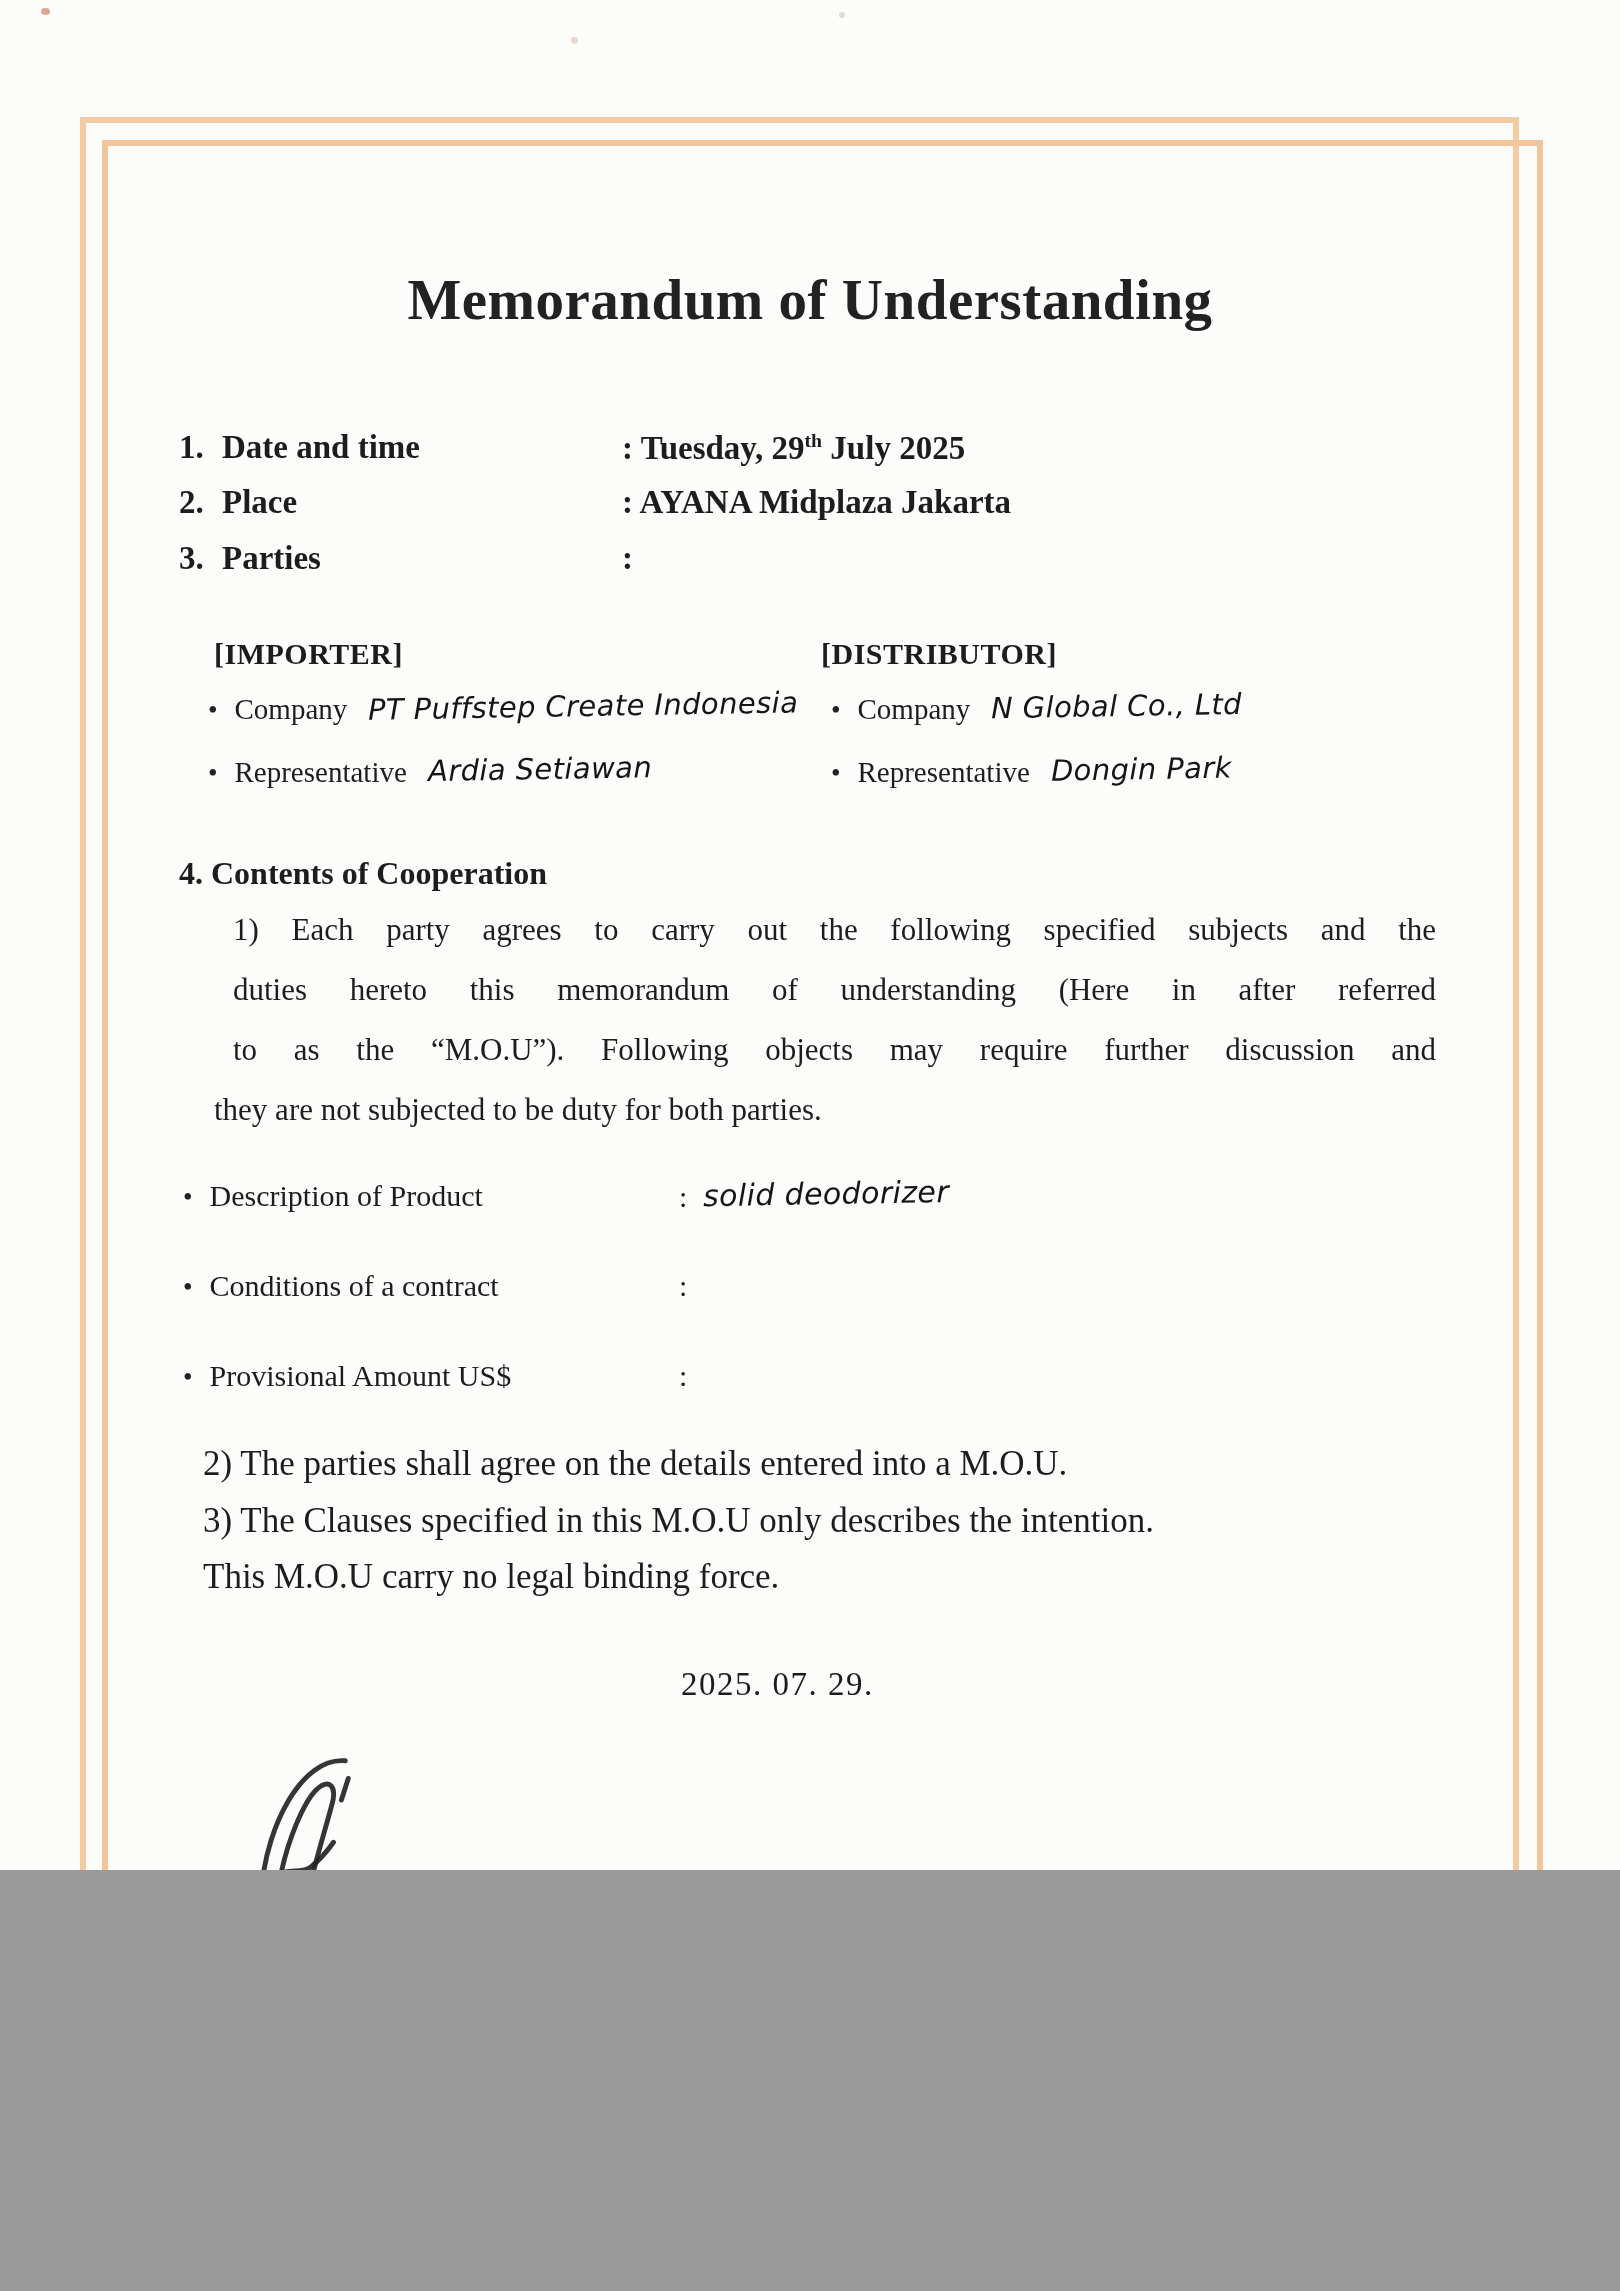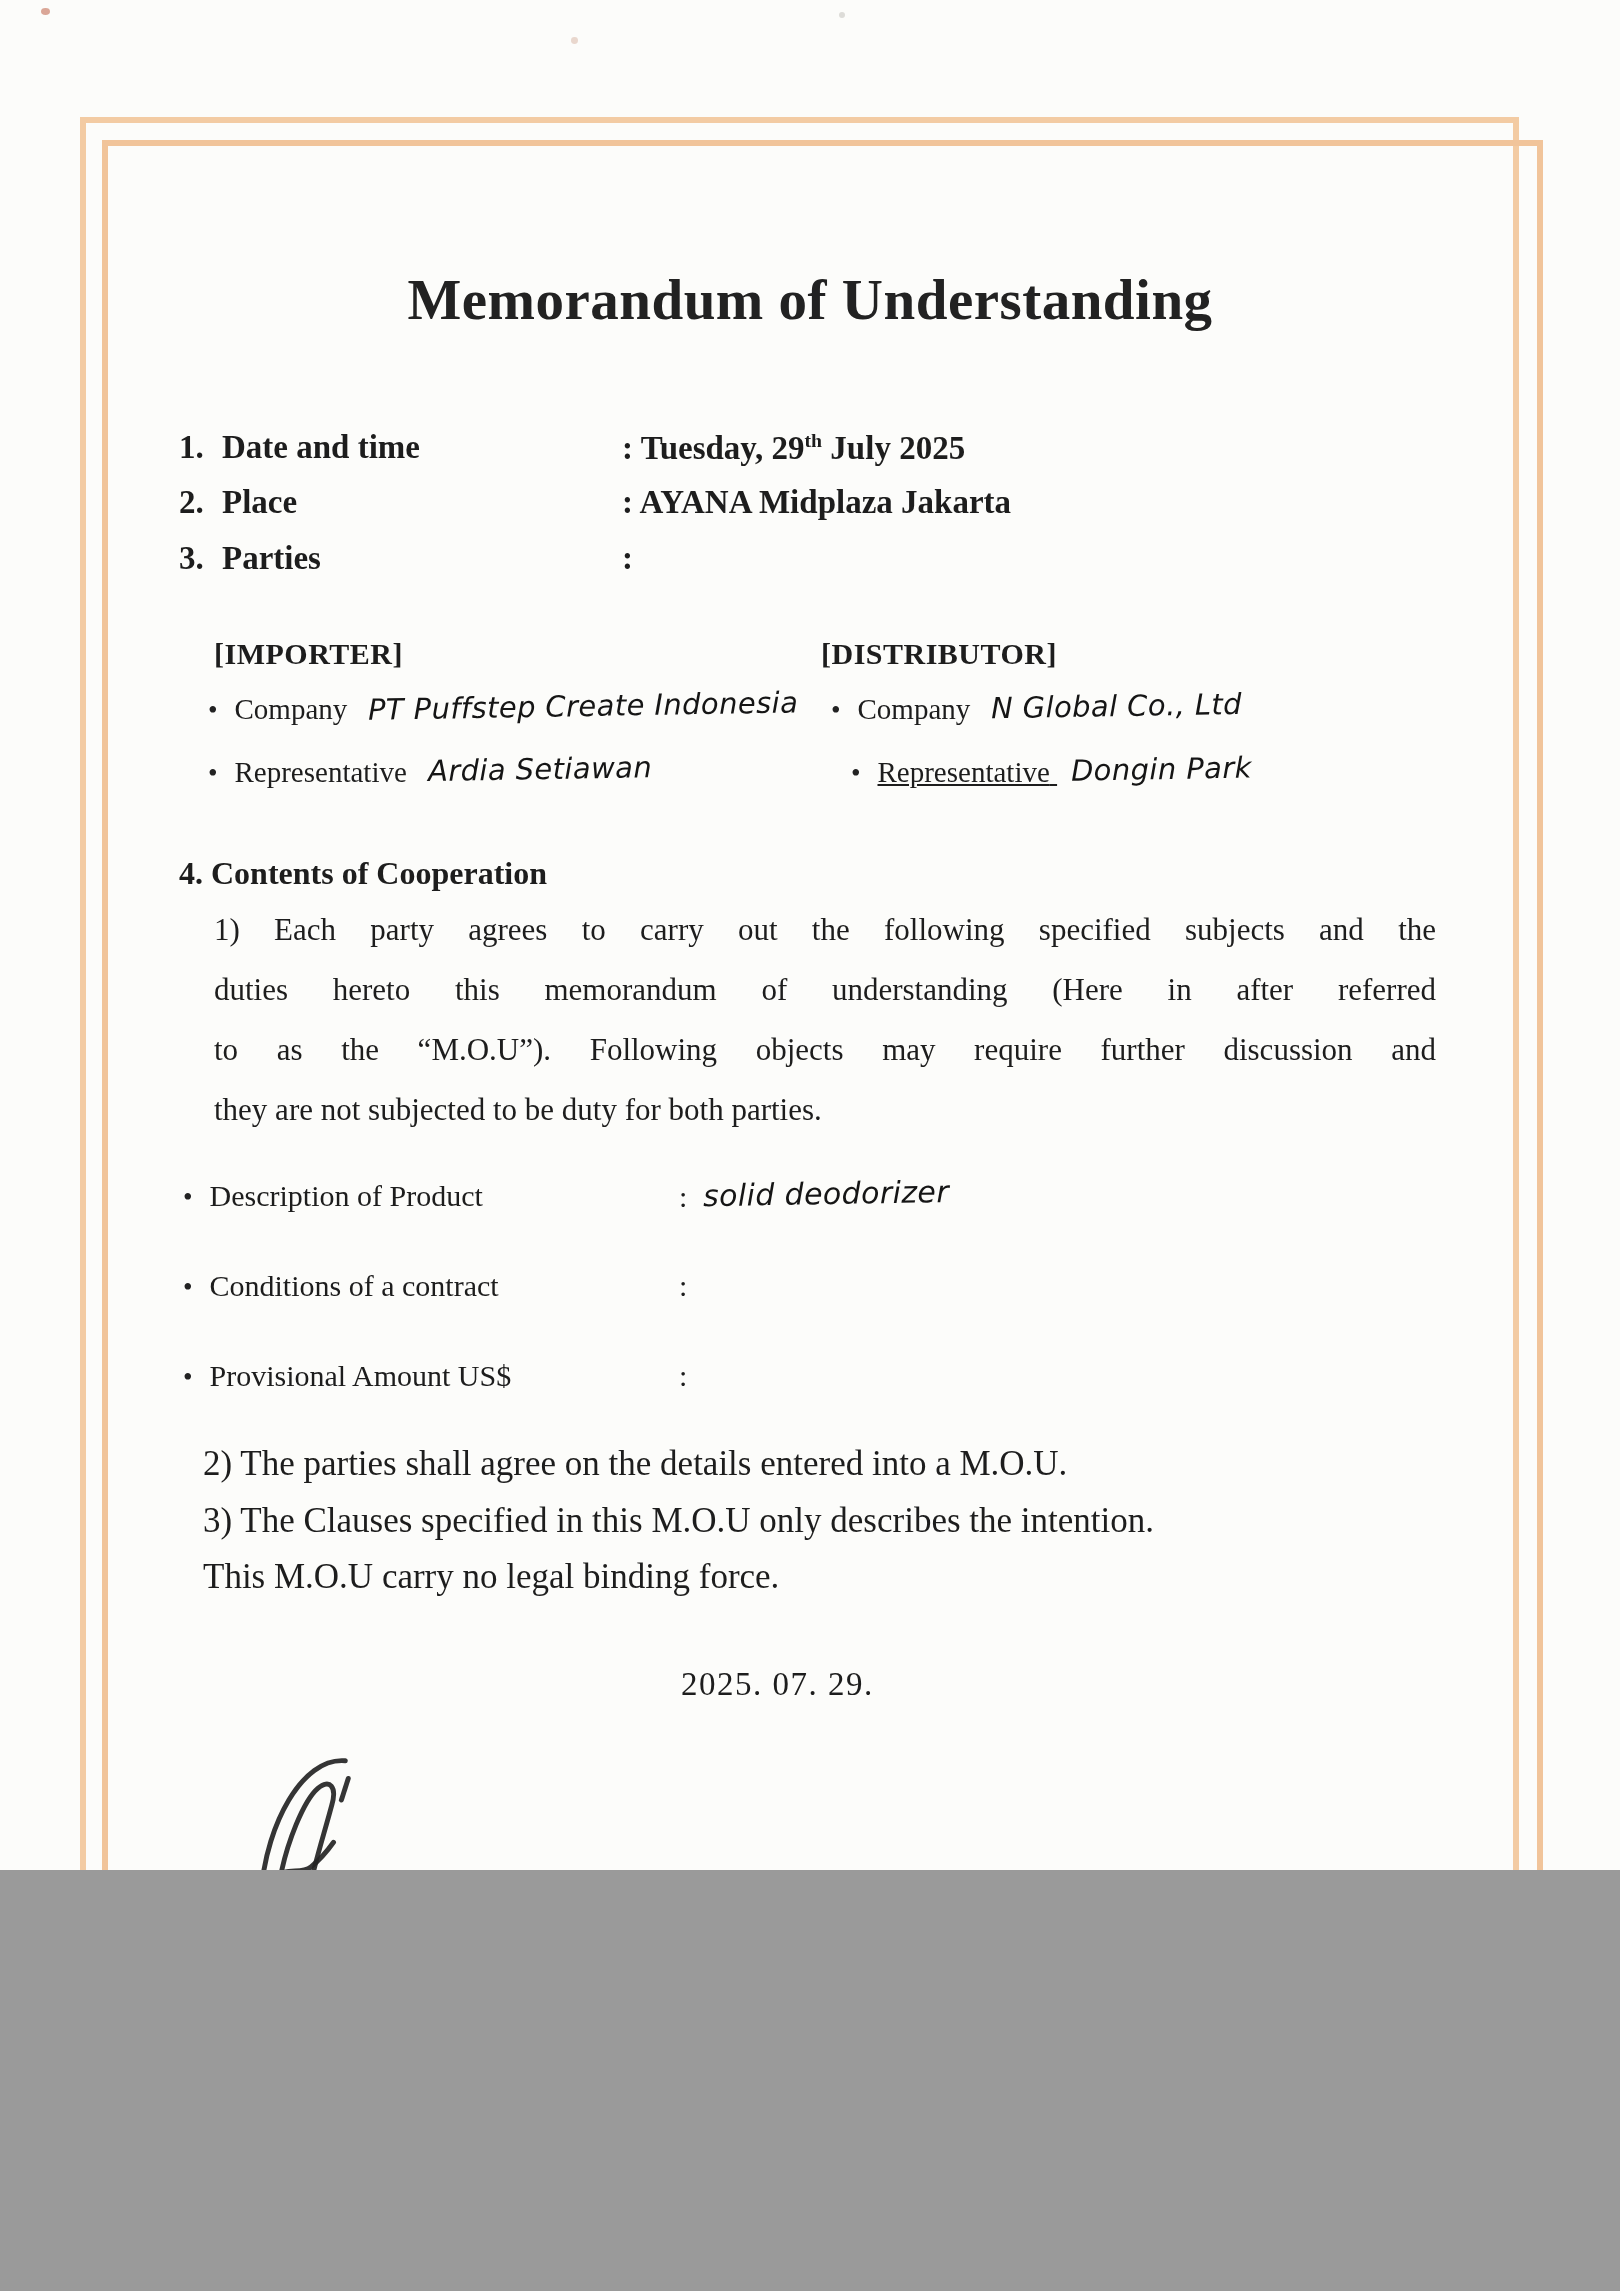--- a/index.html
+++ b/index.html
@@ -28,21 +28,21 @@
   .bullet{display:inline-block;width:26.5px;font-size:27.4px;color:#222;}
   .hand{
     font-family:"DejaVu Sans",sans-serif;font-style:italic;font-weight:500;
     font-size:29px;letter-spacing:0.4px;display:inline-block;color:#151515;
     transform:rotate(-1deg) translateY(-2.9px);margin-left:13.7px;
   }
 
   .section-heading{position:absolute;left:179px;top:855px;font-size:32px;font-weight:bold;}
   .para{position:absolute;left:214px;top:912px;width:1222px;font-size:31px;}
   .para-line{height:60px;}
-  .just{text-align:justify;text-align-last:justify;}
+  .just{text-align:justify;text-align-last:justify;margin-left:19px;}
 
   .bullet-row{position:absolute;left:183px;width:1176px;font-size:30px;white-space:nowrap;}
   .bullet-colon{position:absolute;left:496px;top:0;}
   .bullet-row .hand{font-size:30px;margin-left:15.7px;}
 
   .closing-line{position:absolute;left:203px;font-size:35px;white-space:nowrap;}
   .date{position:absolute;left:681px;top:1666px;font-size:33px;letter-spacing:1.5px;}
 
   .sig{position:absolute;}
   .sig path{fill:none;stroke:#242424;stroke-width:5;stroke-linecap:round;stroke-linejoin:round;opacity:0.92;}
@@ -83,21 +83,21 @@
   <div class="party-row" style="left:208px;top:755px;">
     <span class="bullet">•</span><span>Representative</span>
     <span class="hand">Ardia Setiawan</span>
   </div>
 
   <div class="party-header" style="left:821px;top:637px;">[DISTRIBUTOR]</div>
   <div class="party-row" style="left:831px;top:692px;">
     <span class="bullet">•</span><span>Company</span>
     <span class="hand">N Global Co., Ltd</span>
   </div>
-  <div class="party-row" style="left:851px;top:755px;text-decoration:underline;">
+  <div class="party-row" style="left:831px;top:755px;">
     <span class="bullet">•</span><span>Representative</span>
     <span class="hand">Dongin Park</span>
   </div>
 
   <div class="section-heading">4. Contents of Cooperation</div>
   <div class="para">
     <div class="para-line just">1) Each party agrees to carry out the following specified subjects and the</div>
     <div class="para-line just">duties hereto this memorandum of understanding (Here in after referred</div>
     <div class="para-line just">to as the “M.O.U”). Following objects may require further discussion and</div>
     <div class="para-line">they are not subjected to be duty for both parties.</div>

